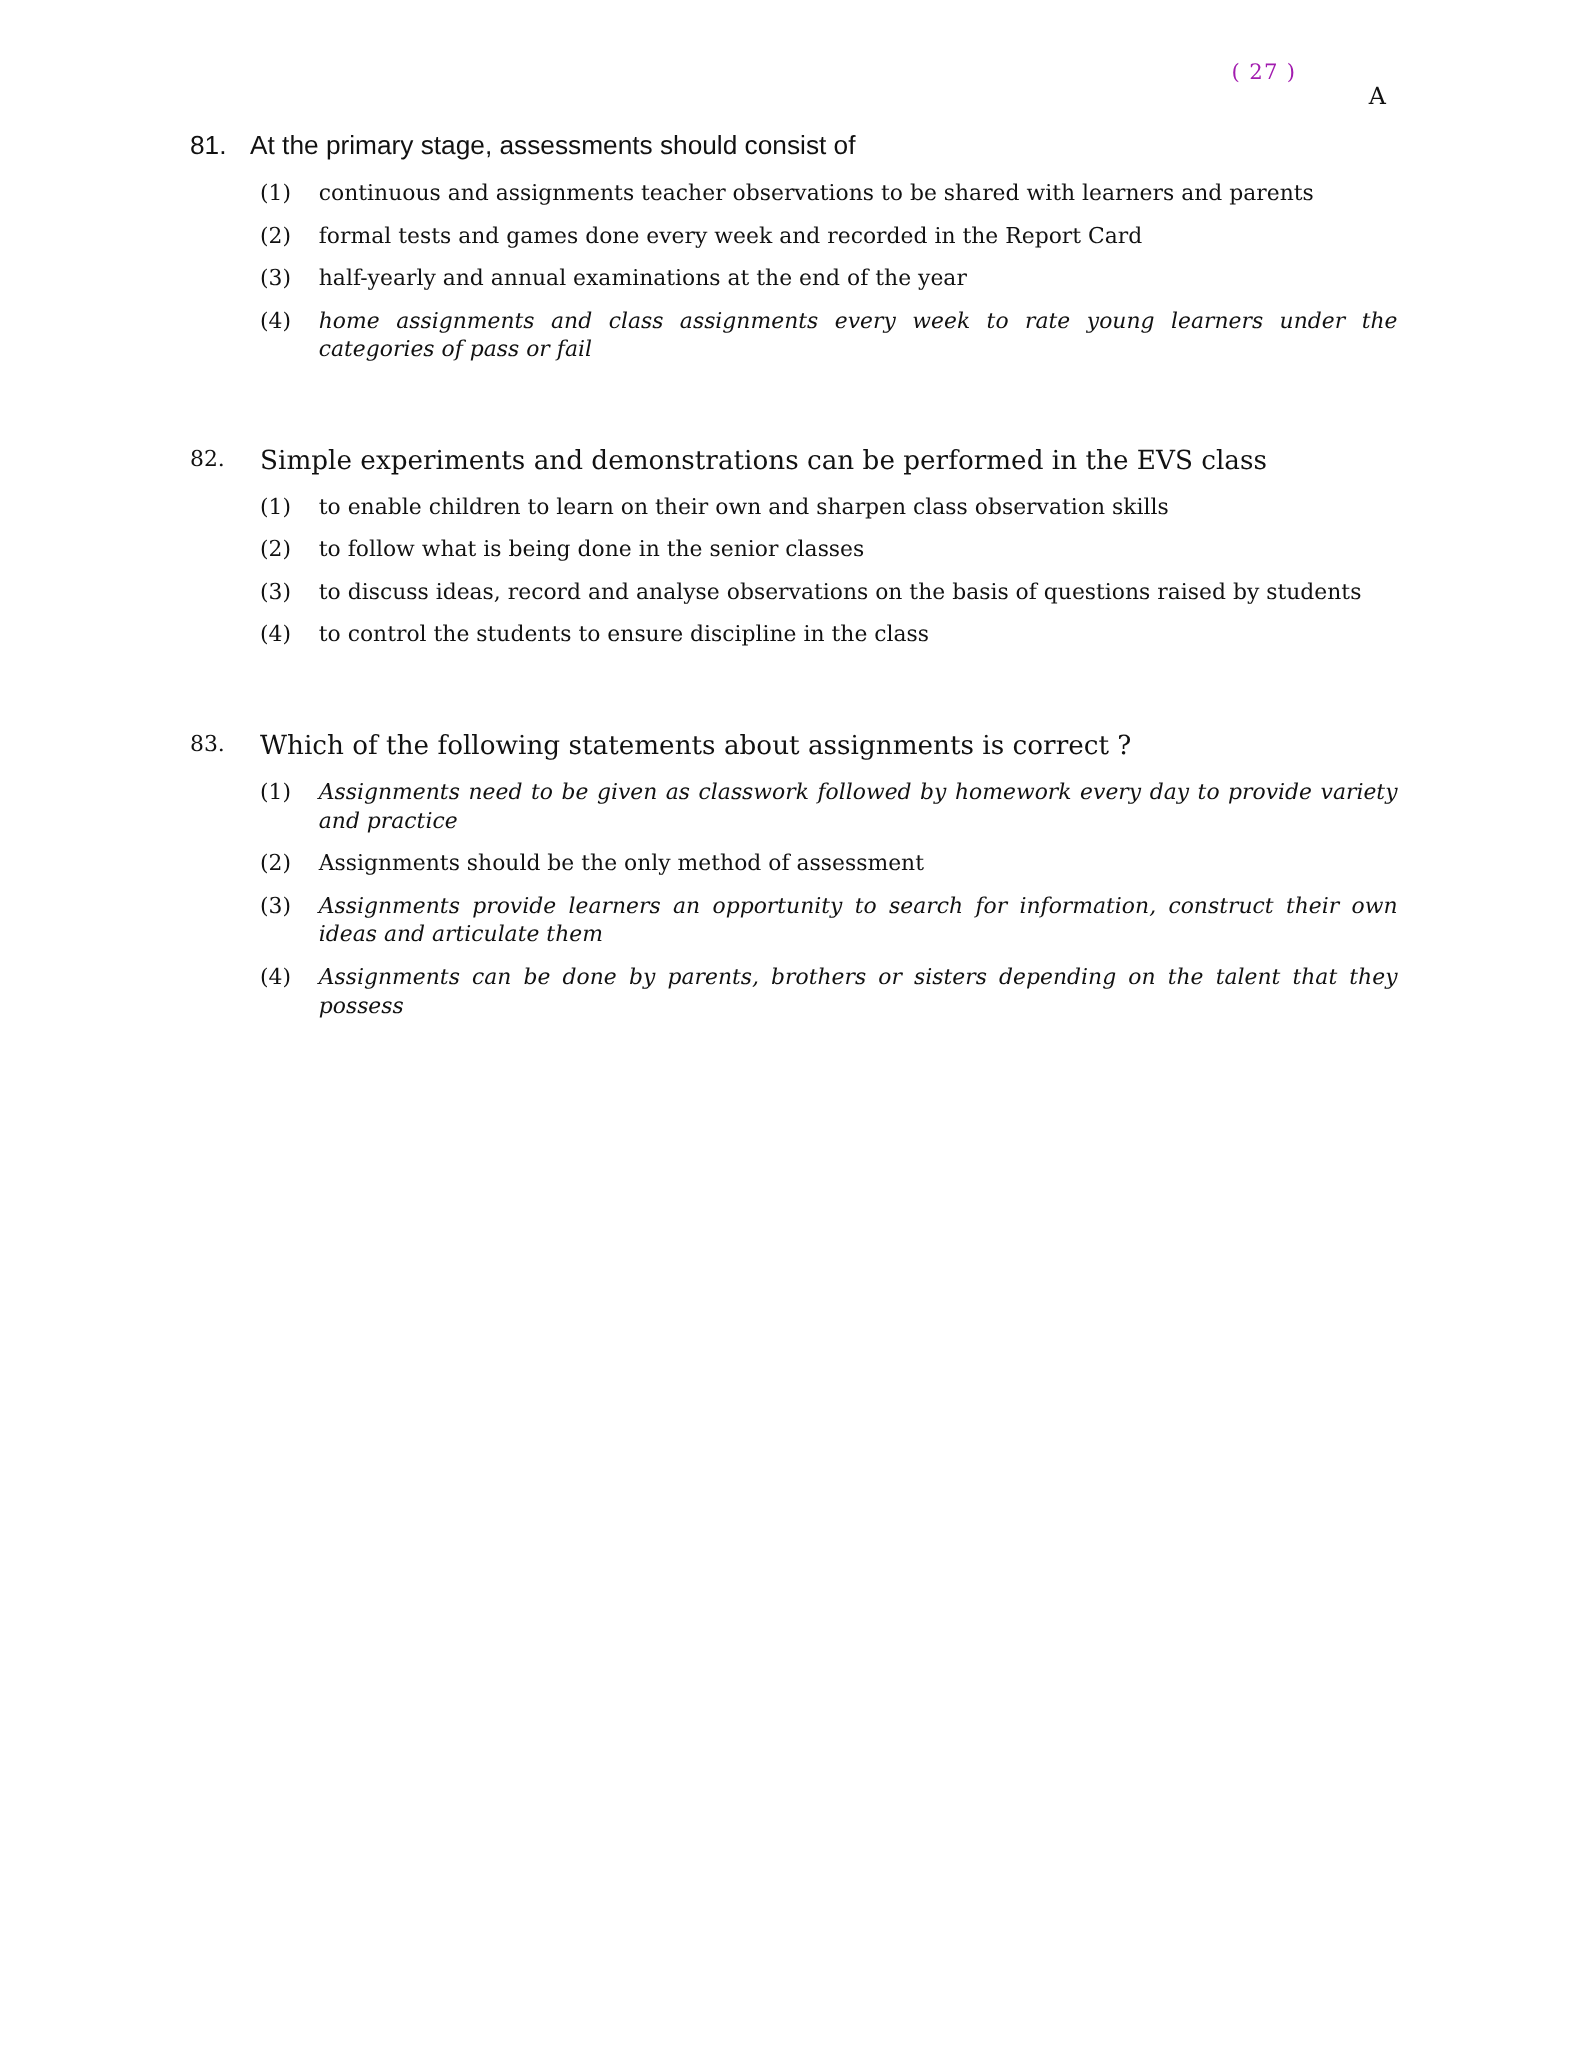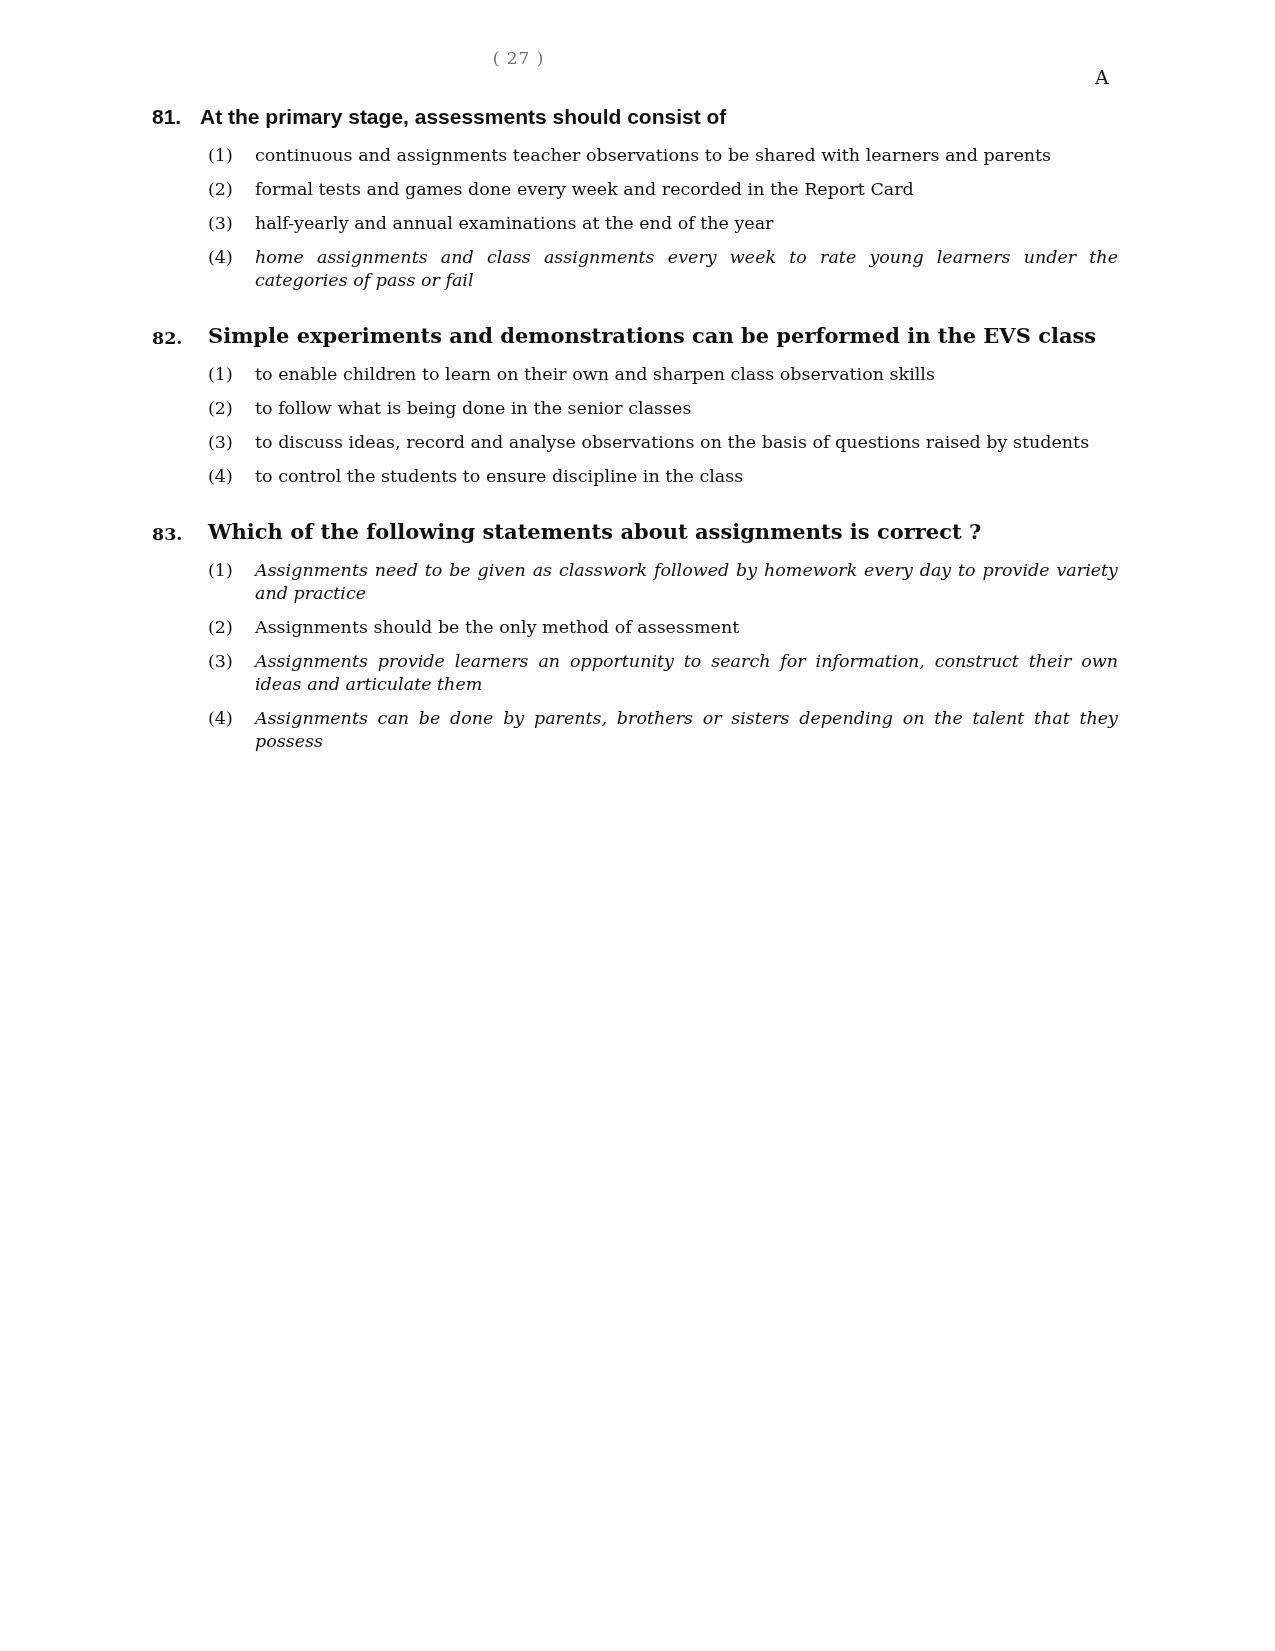--- a/index.html
+++ b/index.html
@@ -12,44 +12,43 @@
     margin: 0 auto;
     font-family: "DejaVu Serif", serif;
     color: #111111;
     overflow: hidden;
   }
   .page-number {
     position: absolute;
     top: 48px;
     left: 0;
     width: 1037px;
-    text-align: center;
+    text-align: right;
     font-size: 17px;
     letter-spacing: 1px;
-    color: #737373;
+    color: #a21caf;
   }
   .set-code {
     position: absolute;
     top: 66px;
     left: 1095px;
     font-size: 19px;
     color: #111111;
   }
   .content {
     position: absolute;
     top: 104px;
     left: 152px;
     width: 966px;
   }
-  .question + .question { margin-top: 32px; }
+  .question + .question { margin-top: 64px; }
   .q-row {
     display: flex;
-    align-items: flex-end;
+    align-items: center;
     margin-bottom: 15px;
-    font-weight: bold;
   }
   .q-num {
     flex: 0 0 56px;
     font-size: 17.5px;
   }
   .q-text {
     flex: 1;
     font-size: 21px;
     line-height: 24px;
   }

